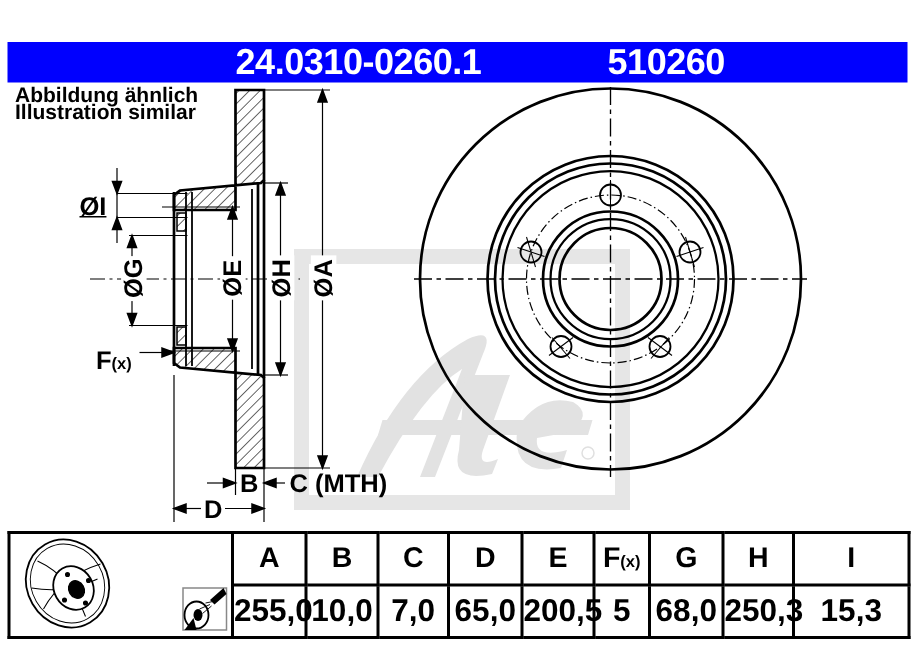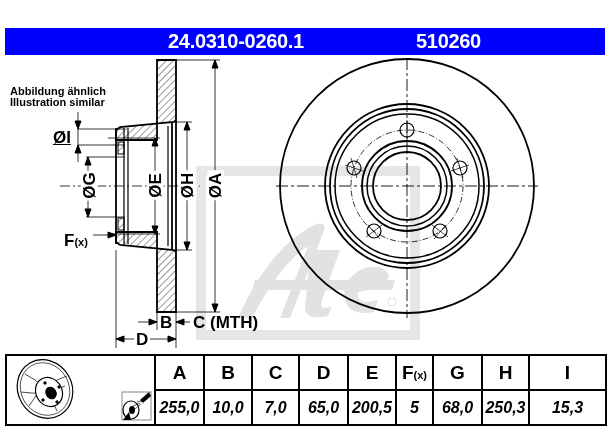--- a/index.html
+++ b/index.html
@@ -1,33 +1,33 @@
 <!DOCTYPE html>
 <html><head>
 <meta charset="utf-8">
 <style>
   html, body { margin: 0; padding: 0; background: #ffffff; }
   body { width: 612px; height: 432px; position: relative; overflow: hidden;
          font-family: "Liberation Sans", sans-serif; color: #000; }
   .banner { position: absolute; left: 5px; top: 28px; width: 600px; height: 27px;
             background: #0000ff; }
   .banner .pn { position: absolute; top: 0; height: 27px; line-height: 27px;
-                color: #fff; font-weight: bold; font-size: 20px; letter-spacing: -0.3px; margin-left: 11px; }
-  .note { position: absolute; left: 10px; top: 58px; font-size: 11px; font-weight: bold;
-          line-height: 11px; margin-top: 28px; }
+                color: #fff; font-weight: bold; font-size: 24px; letter-spacing: -0.3px; }
+  .note { position: absolute; left: 10px; top: 58px; font-size: 14px; font-weight: bold;
+          line-height: 11px; }
   svg.drawing { position: absolute; left: 0; top: 0; }
   .lbl { position: absolute; font-weight: bold; font-size: 17px; line-height: 17px; }
   .vlbl { position: absolute; font-weight: bold; font-size: 17px; transform: rotate(-90deg);
           transform-origin: center center; white-space: nowrap; background: #fff; padding: 0 2px; line-height: 17px; }
   table.spec { position: absolute; left: 5px; top: 354px; width: 600px; height: 70px;
                border-collapse: collapse; table-layout: fixed; }
   table.spec td { border: 2px solid #000; text-align: center; font-weight: bold;
                   padding: 0; }
   table.spec td.hdr { font-size: 19px; height: 33px; }
-  table.spec td.val { font-size: 16px; height: 33px; font-style: italic; }
+  table.spec td.val { font-size: 21px; height: 33px; }
   table.spec td.img { position: relative; }
   .fx-sub { font-size: 11px; }
 </style>
 </head>
 <body>
 
 <div class="banner">
   <span class="pn" style="left:152px;">24.0310-0260.1</span>
   <span class="pn" style="left:400px;">510260</span>
 </div>

